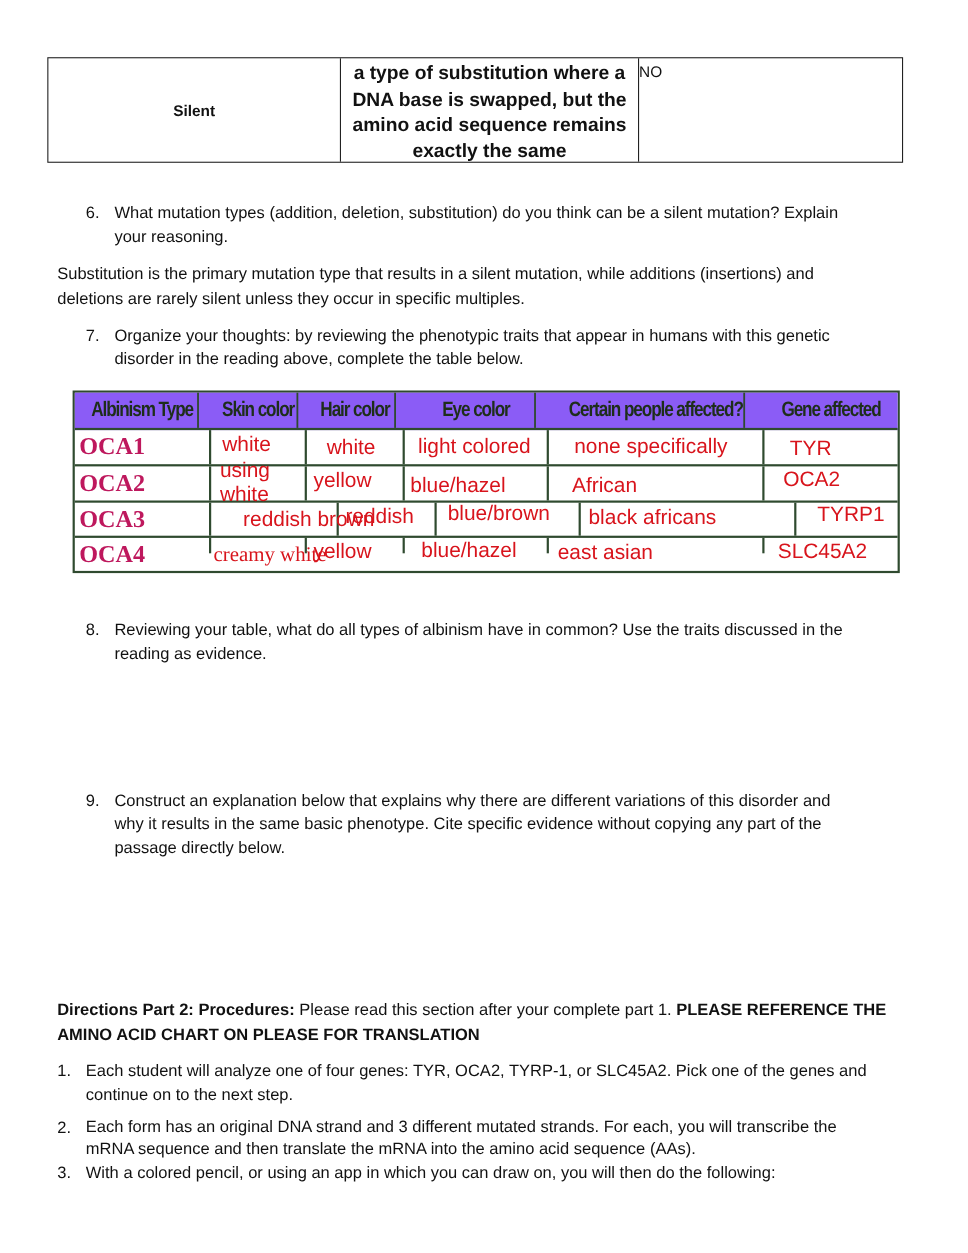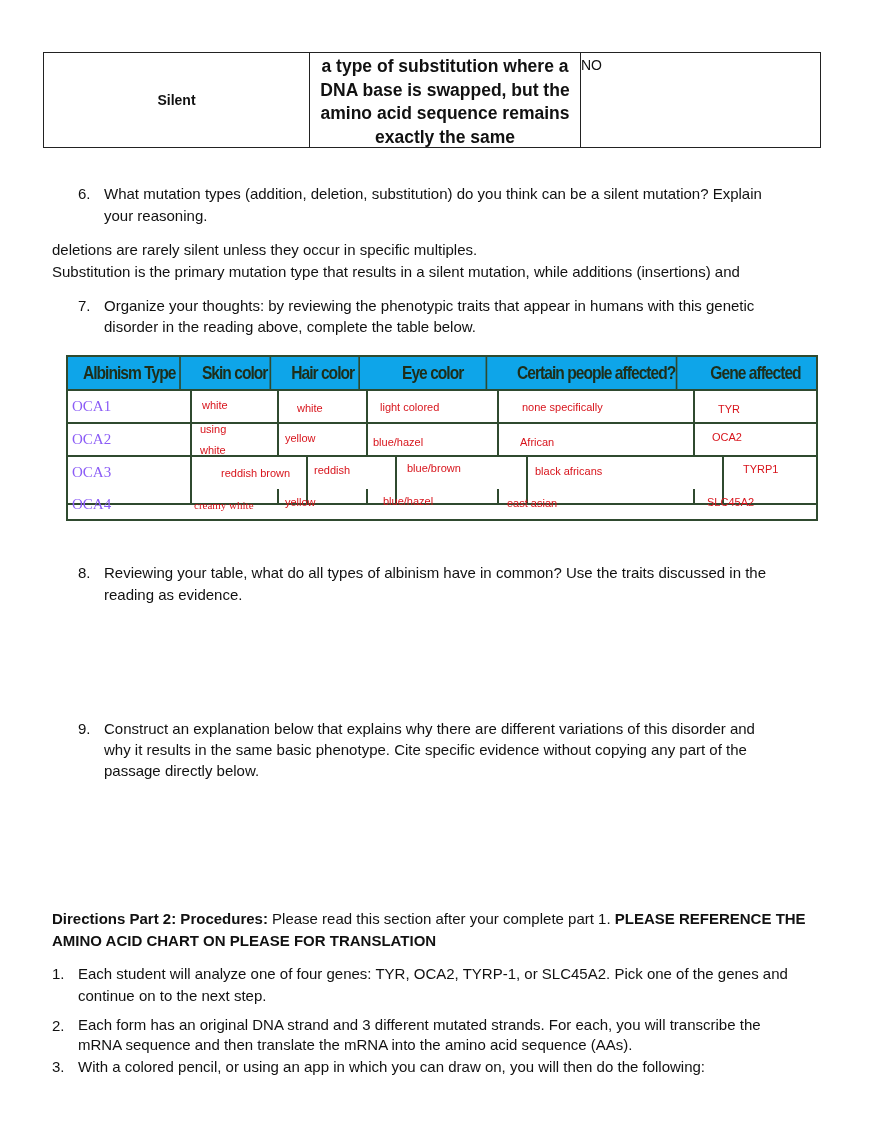--- a/index.html
+++ b/index.html
@@ -23,28 +23,28 @@
   .q .num { position: absolute; left: 0; top: 0; }
   .q .body { position: absolute; left: 26px; top: 0; }
   .para { position: absolute; font-size: 15px; line-height: 22px; text-align: justify; }
 
   
   .alb {
     position: absolute; left: 66px; top: 355px; width: 752px; height: 166px;
     border: 2px solid #2f4a2f; box-sizing: border-box; background: #fff;
   }
   .alb .row { position: absolute; left: 0; width: 100%; display: flex; }
-  .alb .hdr { top: 0; height: 34px; background: #0ea5e9; border-bottom: 2px solid #2f4a2f; box-sizing: border-box; }
+  .alb .hdr { top: 0; height: 34px; background: #8b5cf6; border-bottom: 2px solid #2f4a2f; box-sizing: border-box; }
   .alb .cell { box-sizing: border-box; border-right: 2px solid #2f4a2f; height: 100%; position: relative; }
   .alb .cell:last-child { border-right: none; }
   .alb .hdr .cell { display:flex; align-items:center; justify-content:center; font-weight: bold; font-size: 19px; color: #1e2e1a; letter-spacing: -1.2px; transform: scaleX(0.82); }
   .alb .drow { border-bottom: 2px solid #2f4a2f; box-sizing: border-box; }
   .alb .drow:last-child { border-bottom: none; }
-  .type { font-family: "Liberation Serif", serif; font-size: 15px; color: #8b5cf6; padding-left: 4px; line-height: 30px; }
-  .ans { position: absolute; color: #d8141c; font-size: 11px; white-space: nowrap; line-height: 16px; }
+  .type { font-family: "Liberation Serif", serif; font-size: 22px; color: #be185d; padding-left: 4px; line-height: 30px; font-weight: bold; }
+  .ans { position: absolute; color: #d8141c; font-size: 19px; white-space: nowrap; line-height: 16px; }
 
   .w0{width:124px}.w1{width:87px}.w2{width:89px}.w3{width:131px}.w4{width:196px}.w5{flex:1}
 
   .dir { position:absolute; left: 52px; top: 908px; width: 780px; font-size: 15px; line-height: 22px; }
   .u { font-weight: bold; }
   .b { font-weight: bold; }
 </style>
 </head>
 <body>
 
@@ -56,22 +56,22 @@
 
 <div class="q" style="left:78px; top:183px; width:760px;">
   <span class="num">6.</span>
   <div class="body" style="text-align:justify; width:724px;">
     <div>What mutation types (addition, deletion, substitution) do you think can be a silent mutation? Explain</div>
     <div>your reasoning.</div>
   </div>
 </div>
 
 <div class="para" style="left:52px; top:239px; width:776px;">
+  <div>Substitution is the primary mutation type that results in a silent mutation, while additions (insertions) and</div>
   <div>deletions are rarely silent unless they occur in specific multiples.</div>
-  <div>Substitution is the primary mutation type that results in a silent mutation, while additions (insertions) and</div>
 </div>
 
 <div class="q" style="left:78px; top:295px; width:760px;">
   <span class="num">7.</span>
   <div class="body">
     <div style="line-height:21px;"> Organize your thoughts: by reviewing the phenotypic traits that appear in humans with this genetic</div>
     <div style="line-height:21px;">disorder in the reading above, complete the table below.</div>
   </div>
 </div>
 
@@ -117,21 +117,21 @@
         <span class="ans" style="left:5px; top:10px;">blue/hazel</span>
       </div>
     <div class="cell w4">
         <span class="ans" style="left:21px; top:10px;">African</span>
       </div>
     <div class="cell w5">
         <span class="ans" style="left:17px; top:5px;">OCA2</span>
       </div>
   </div>
 
-  <div class="row drow" style="top:100px; height:48px;">
+  <div class="row drow" style="top:100px; height:32px;">
     <div class="cell w0 type">OCA3</div>
     <div class="cell w1" style="overflow:visible;margin-left:29px;">
         <span class="ans" style="left:0px; top:8px;">reddish brown</span>
       </div>
     <div class="cell w2">
         <span class="ans" style="left:6px; top:5px;">reddish</span>
       </div>
     <div class="cell w3">
         <span class="ans" style="left:10px; top:3px;">blue/brown</span>
       </div>

